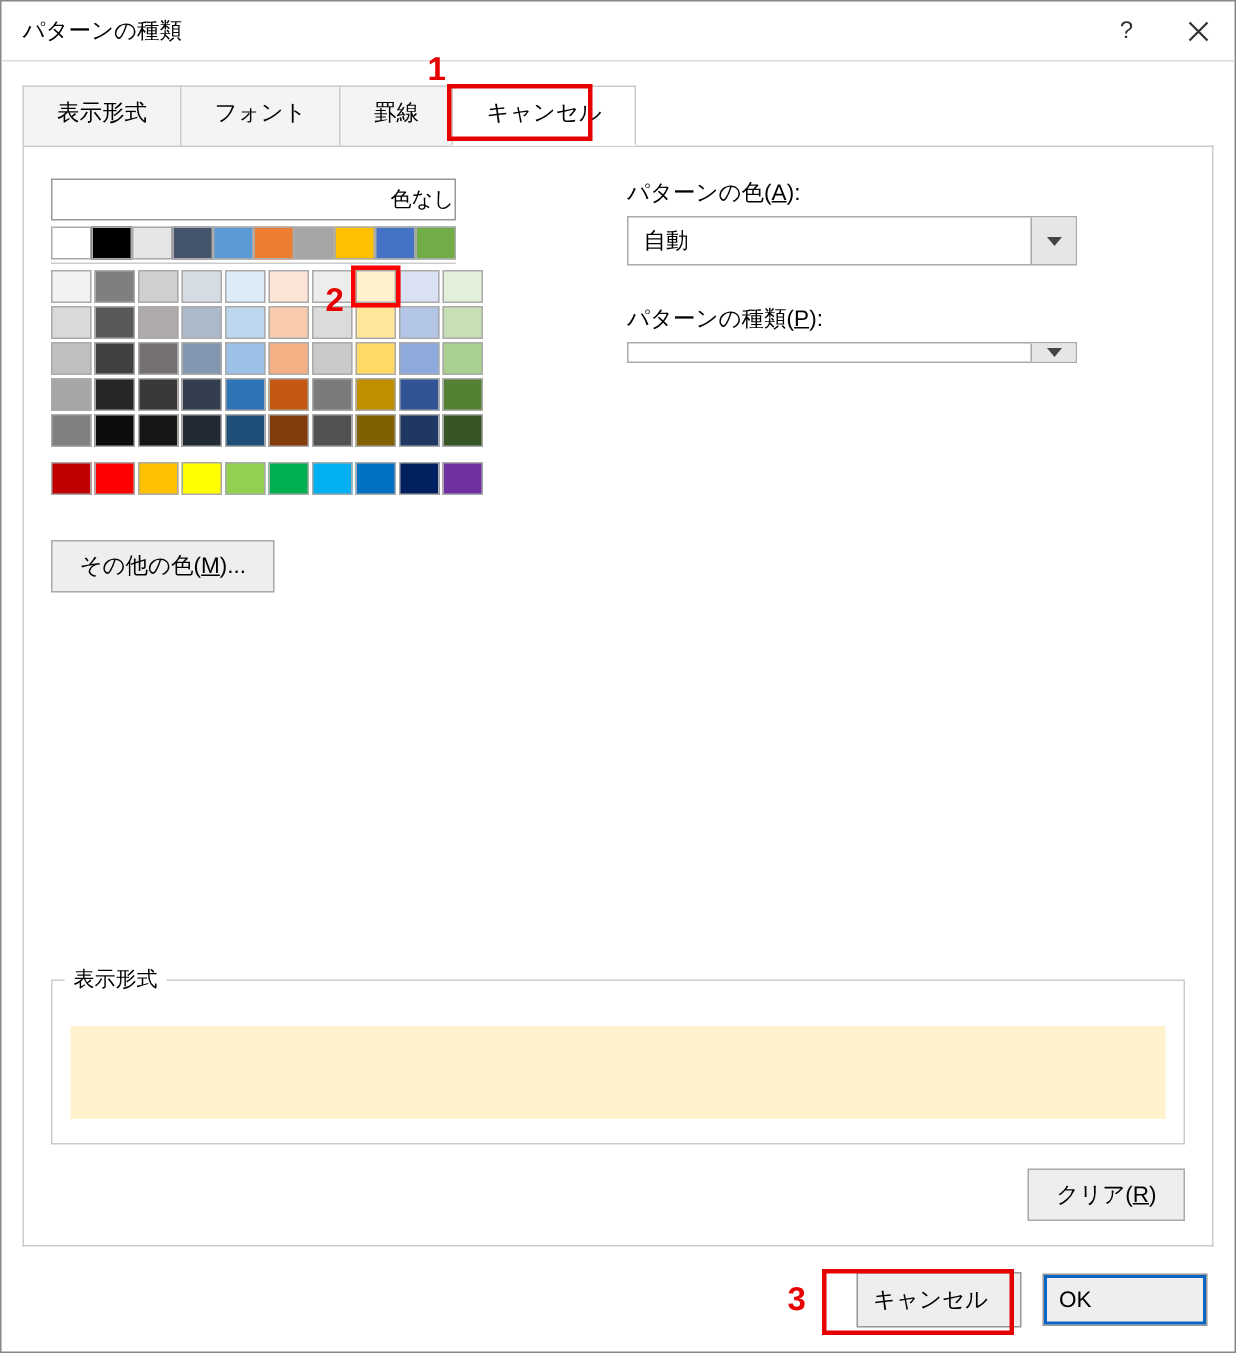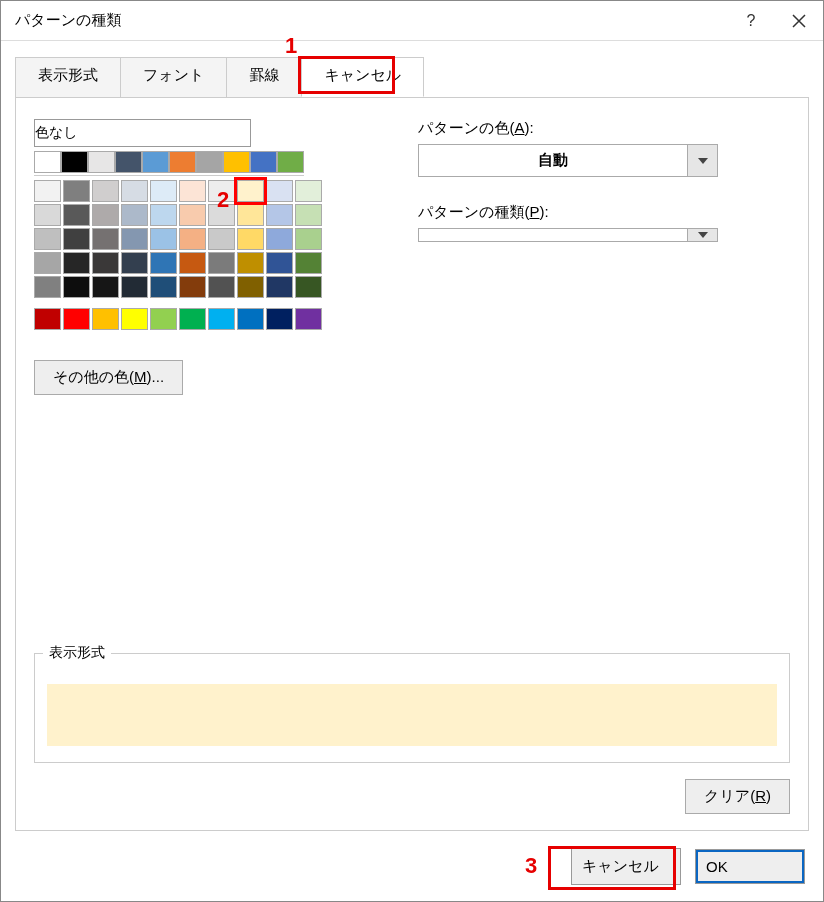--- a/index.html
+++ b/index.html
@@ -71,22 +71,22 @@
     position: relative;
   }
   .main-row { display: flex; gap: 80px; }
   .left-col { width: 304px; }
   .right-col { flex: 1; }
   .label { margin-bottom: 6px; font-size: 15px; }
   .underline { text-decoration: underline; }
   .no-color-btn {
     border: 1px solid #999;
     padding: 4px 0;
-    text-align: left;
-    width: 217px;
+    text-align: right;
+    width: 270px;
     font-size: 14px;
     cursor: pointer;
   }
   .swatch-grid {
     display: flex; flex-wrap: wrap;
     width: 270px;
     border-bottom: 1px solid #ccc;
     padding-bottom: 2px;
     margin-bottom: 4px;
     margin-top: 4px;
@@ -124,21 +124,21 @@
     border: 1px solid #aaa;
     cursor: pointer;
     font-size: 15px;
   }
   .dropdown {
     display: flex;
     width: 300px;
     border: 1px solid #aaa;
   }
   .dropdown-val {
-    flex: 1; padding: 6px 10px; text-align: center; font-size: 15px; font-weight: bold;
+    flex: 1; padding: 6px 10px; text-align: left; font-size: 15px;
   }
   .dropdown-arrow {
     width: 30px; background: #e6e6e6; border-left: 1px solid #aaa;
     display: flex; align-items: center; justify-content: center;
   }
   .chev { width: 0; height: 0; border-left: 5px solid transparent; border-right: 5px solid transparent; border-top: 6px solid #444; }
   .sample-fieldset {
     margin-top: auto;
     border: 1px solid #ccc;
     position: relative;

